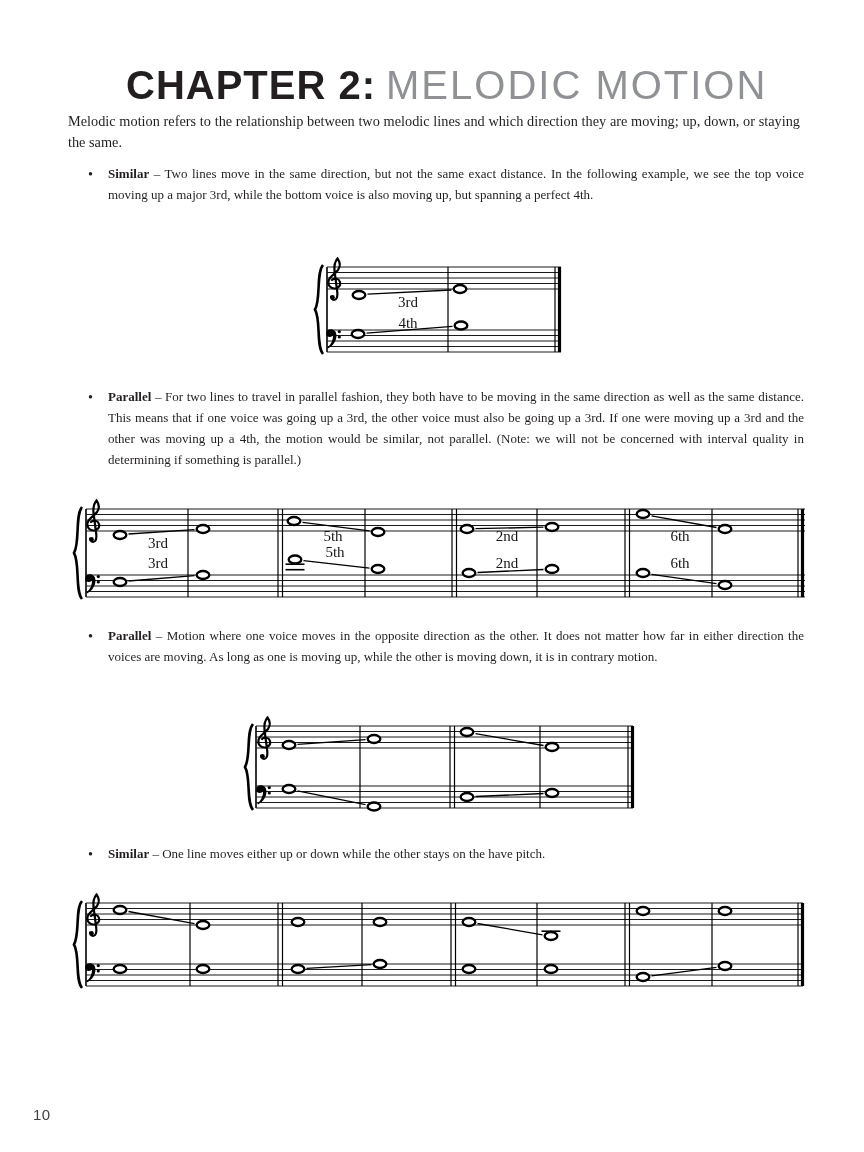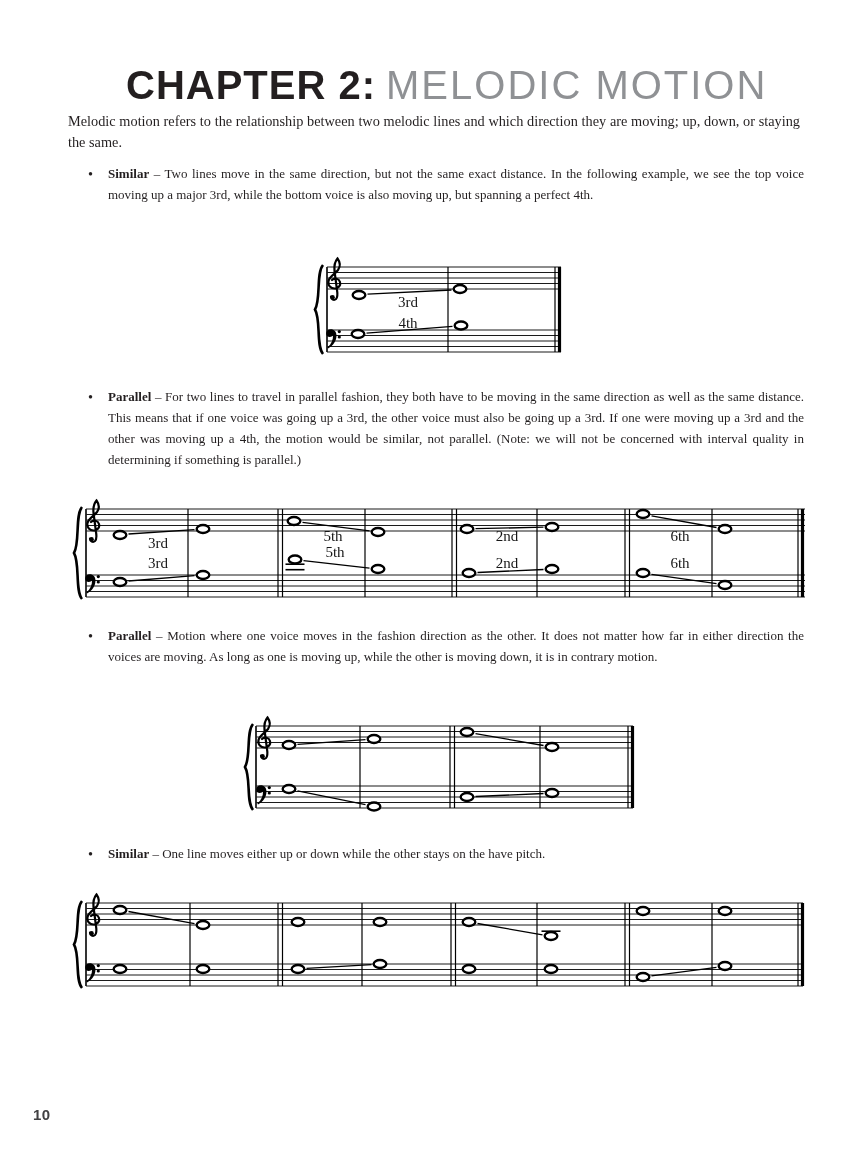--- a/index.html
+++ b/index.html
@@ -11,21 +11,21 @@
   .chapter-name{font-size:40px;font-weight:normal;color:#8f9194;letter-spacing:2px;margin-left:10px;}
   .intro{position:absolute;left:68px;top:111px;width:732px;
         font-size:14.3px;line-height:20.9px;text-align:justify;}
   .bullet{position:absolute;left:88px;width:716px;display:flex;}
   .bullet .dot{width:20px;font-size:14.3px;line-height:20.9px;}
   .bullet .btext{flex:1;font-size:13px;line-height:20.9px;text-align:justify;}
   .term{font-weight:bold;}
   .example{position:absolute;}
   .ivl{font-family:"Liberation Serif",serif;font-size:15px;fill:#161616;}
   .pagenum{position:absolute;left:33px;top:1106px;font-family:"Liberation Sans",sans-serif;
-        font-size:15px;color:#414042;letter-spacing:.5px;font-weight:bold;}
+        font-size:15px;color:#414042;letter-spacing:.5px;}
   svg{display:block;}
 </style>
 </head>
 <body>
 
 <div class="page">
 
   <svg width="0" height="0" aria-hidden="true">
     <defs>
       <g id="wn">
@@ -181,21 +181,21 @@
       <use href="#wn" x="571" y="76"></use>
       <use href="#wn" x="653" y="88"></use>
       <text class="ivl" x="608" y="44" text-anchor="middle">6th</text>
       <text class="ivl" x="608" y="71" text-anchor="middle">6th</text>
     </svg>
   </div>
 
   <div class="bullet" style="top:626px">
     <div class="dot">•</div>
     <div class="btext">
-      <span class="term">Parallel</span> <span>– Motion where one voice moves in the fashion direction as the other. It does not matter how far in either direction the voices are moving. As long as one is moving up, while the other is moving down, it is in contrary motion.</span>
+      <span class="term">Parallel</span> <span>– Motion where one voice moves in the opposite direction as the other. It does not matter how far in either direction the voices are moving. As long as one is moving up, while the other is moving down, it is in contrary motion.</span>
     </div>
   </div>
 
   <div class="example" style="left:243px;top:714px">
     <svg width="392" height="108" viewBox="0 0 392 108">
       <path d="M 10 10 C 3 18 8 43 2 53 C 8 63 3 88 10 96" fill="none" stroke="#000" stroke-width="2.6"></path>
       <line x1="13" y1="12" x2="13" y2="94" stroke="#000" stroke-width="1.6"></line>
       <g stroke="#1b1b1b" stroke-width="1.1">
         <line x1="13" y1="12" x2="390" y2="12"></line>
           <line x1="13" y1="17.5" x2="390" y2="17.5"></line>

